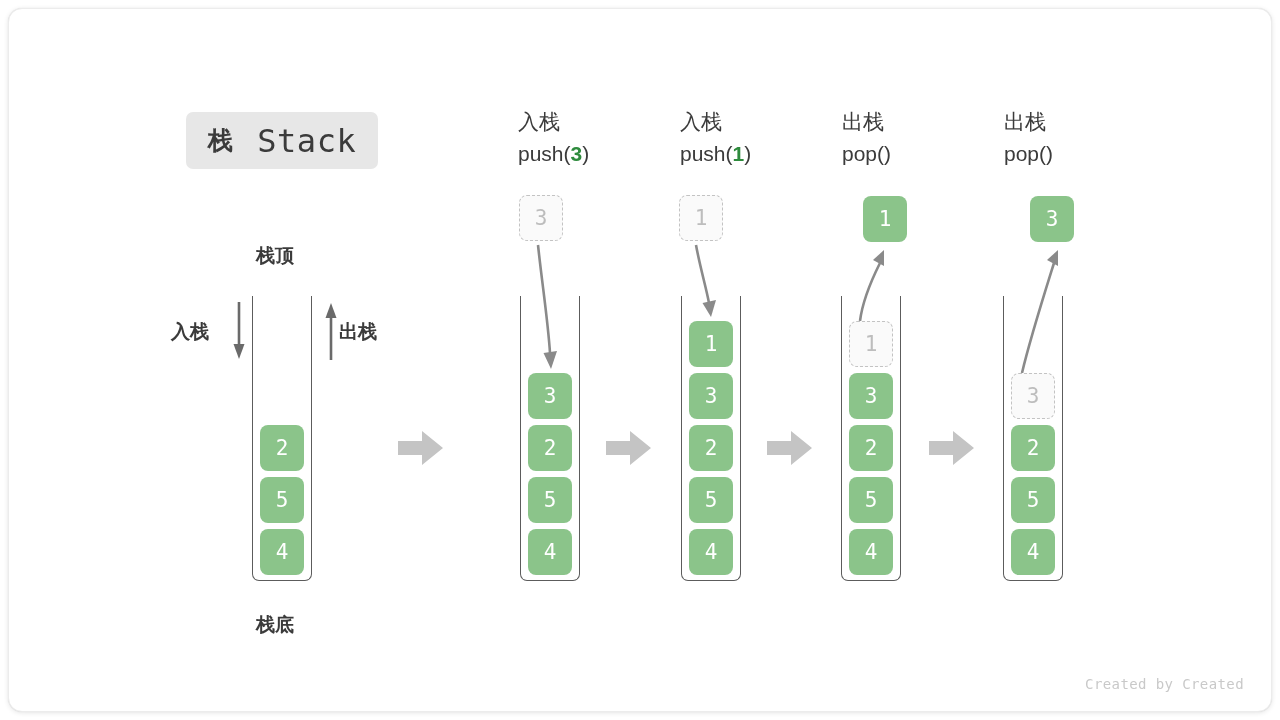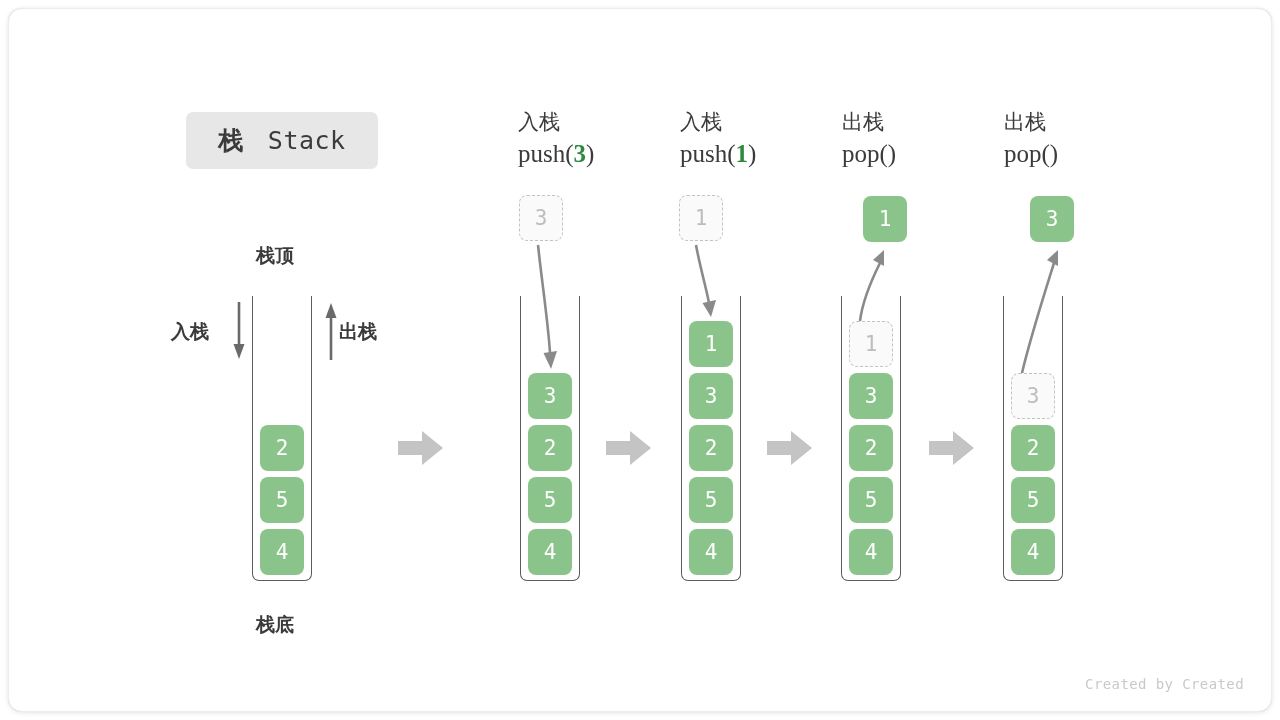--- a/index.html
+++ b/index.html
@@ -47,21 +47,21 @@
     font-size: 25px;
     letter-spacing: 0.5px;
   }
   #title-badge .cjk {
     font-family: "Liberation Sans", "DejaVu Sans", sans-serif;
     font-weight: bold;
     font-size: 25px;
   }
   #title-badge .mono {
     font-family: "DejaVu Sans Mono", "Liberation Mono", monospace;
-    font-size: 25px;
+    font-size: 32px;
     margin-left: 24px;
     font-weight: normal;
   }
 
   
   .cjk-bold {
     font-family: "Liberation Sans", "DejaVu Sans", sans-serif;
     font-weight: bold;
     color: #3b3b3b;
     white-space: nowrap;
@@ -71,22 +71,22 @@
     white-space: nowrap;
     color: #3b3b3b;
   }
   .panel-label .line1 {
     font-family: "Liberation Sans", "DejaVu Sans", sans-serif;
     font-size: 21px;
     display: block;
     line-height: 30px;
   }
   .panel-label .line2 {
-    font-family: Liberation Serif, serif;
-    font-size: 25px;
+    font-family: Liberation Sans, sans-serif;
+    font-size: 21px;
     display: block;
     line-height: 34px;
   }
   .panel-label .arg {
     color: #2e8b3d;
     font-weight: bold;
   }
 
   
   .tube {

